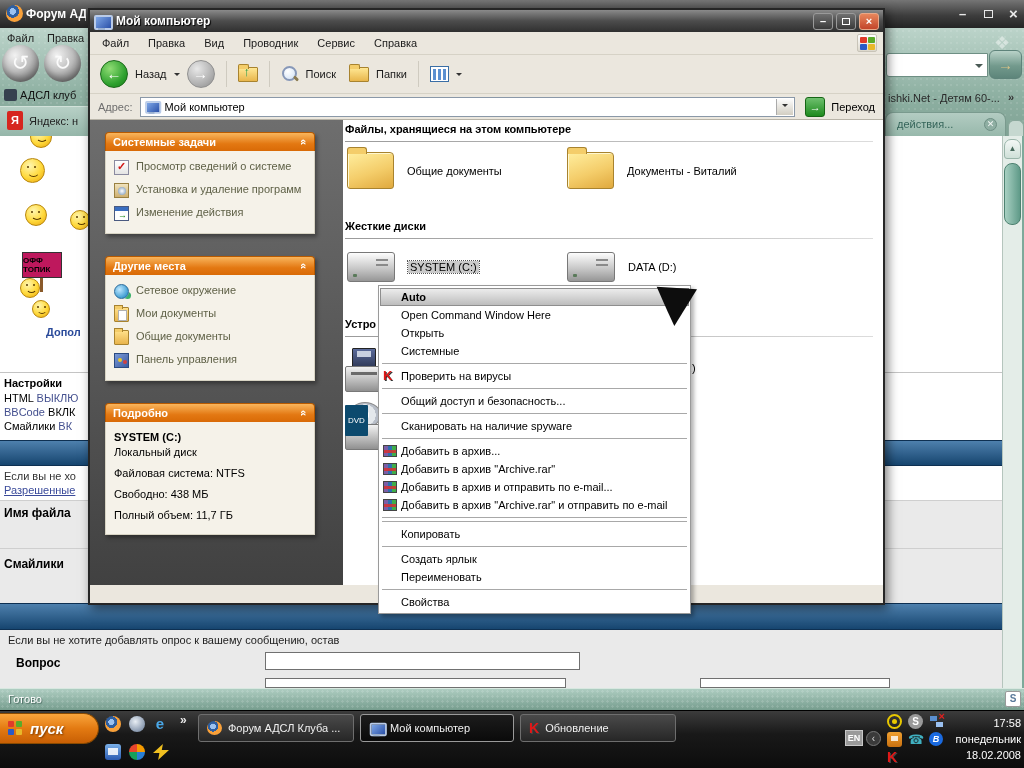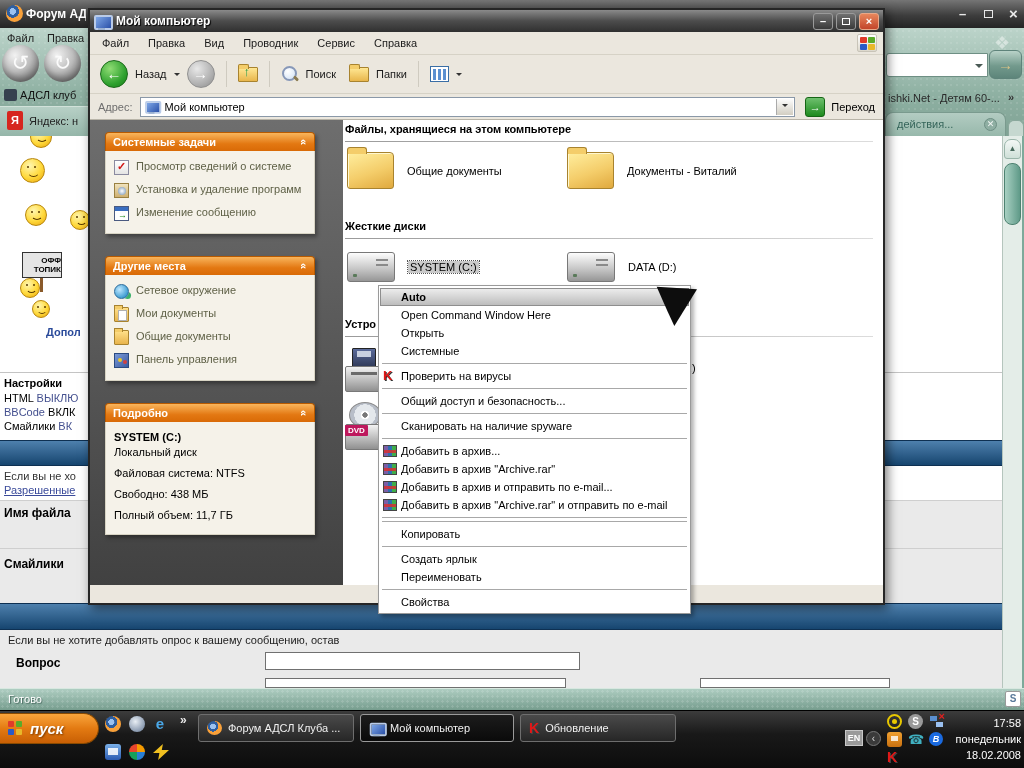--- a/index.html
+++ b/index.html
@@ -43,21 +43,21 @@
   .tab-close{position:absolute;right:8px;top:5px;width:13px;height:13px;border-radius:50%;background:#8fafa3;border:1px solid #6e8f84;
     color:#f2f6f4;font-size:9px;text-align:center;line-height:11px}
   #tab-bump{left:1008px;top:92px;width:16px;height:16px;background:#c6d8d0;border:1px solid #8aa89c;border-bottom:none;border-radius:6px 6px 0 0}
 
   
   #ff-content{left:0;top:136px;width:1003px;height:552px;background:#fff;overflow:hidden}
   .smiley{border-radius:50%;background:radial-gradient(circle at 38% 30%,#fff6b0,#ffd93b 55%,#edא10a 90%);
     background:radial-gradient(circle at 38% 30%,#fff6b0,#ffd93b 55%,#e8a20a);border:1px solid #b8860b}
   .smiley::before{content:"";position:absolute;left:26%;top:30%;width:2px;height:2px;background:#5a3a00;border-radius:50%;box-shadow:7px 0 0 #5a3a00}
   .smiley::after{content:"";position:absolute;left:25%;top:44%;width:50%;height:28%;border:1px solid #5a3a00;border-top:none;border-left-color:transparent;border-right-color:transparent;border-radius:0 0 10px 10px}
-  .sign-box{background:#e5e5e5;border:1px solid #333;text-align:right;font-size:8px;font-weight:bold;line-height:9px;padding-top:3px}
+  .sign-box{background:#be185d;border:1px solid #333;text-align:left;font-size:8px;font-weight:bold;line-height:9px;padding-top:3px}
   .stick{background:#8a5a2a;width:3px}
   .more-link{color:#2a4a9a;font-weight:bold}
   .sec-line{height:1px;background:#c4c4c4}
   .set-title{font-weight:bold}
   .set-val{color:#44508f;}
   .phpbb-banner{background:linear-gradient(#4e80ad,#16456f);border-top:1px solid #0e3052;border-bottom:1px solid #0e3052}
   .blue-link{color:#3a4a9a;text-decoration:underline}
   .row-gray{background:#eaeaea;border-top:1px solid #cfcfcf}
   .form-label{font-weight:bold;font-size:12px}
   .txt-input{background:#fff;border:1px solid #707070}
@@ -155,21 +155,21 @@
   .sel{background:#cacaca;outline:1px dotted #555;padding:0 2px}
   .floppy{position:absolute;width:42px;height:44px}
   .floppy .drive{position:absolute;left:0;bottom:0;width:42px;height:26px;background:linear-gradient(#f2f2f2,#b8b8b8 60%,#909090);border:1px solid #787878;border-radius:2px}
   .floppy .drive::before{content:"";position:absolute;left:5px;top:5px;width:26px;height:3px;background:#6a6a6a}
   .floppy .disk{position:absolute;left:7px;top:0;width:24px;height:20px;background:linear-gradient(#5a6a9a,#303a58);border:1px solid #222;border-radius:1px}
   .floppy .disk::before{content:"";position:absolute;left:4px;top:2px;width:14px;height:6px;background:#c8d0e0}
   .dvdrive{position:absolute;width:46px;height:48px}
   .dvdrive .drive{position:absolute;left:0;bottom:0;width:44px;height:26px;background:linear-gradient(#f2f2f2,#b8b8b8 60%,#909090);border:1px solid #787878;border-radius:2px}
   .dvdrive .disc{position:absolute;left:4px;top:0;width:32px;height:26px;border-radius:50%;
     background:radial-gradient(circle,#777 0 13%,#fff 14% 22%,#e4e8ec 23% 55%,#b8bec8 56% 85%,#98a0aa 86%);border:1px solid #8a8a8a}
-  .dvd-badge{position:absolute;left:0;bottom:14px;background:#be185d;color:#fff;font-weight:bold;font-size:8px;padding:1px 3px;border-radius:1px}
+  .dvd-badge{position:absolute;left:0;bottom:14px;background:#0c4a6e;color:#fff;font-weight:normal;font-size:8px;padding:11px 3px;border-radius:1px}
   .partial-label{position:absolute;color:#000}
 
   
   #ctx{left:378px;top:285px;width:313px;background:#fff;border:1px solid #9a9a9a;box-shadow:3px 3px 4px rgba(0,0,0,.3);padding:2px 1px;z-index:30}
   .mi{position:relative;height:18px;line-height:18px;padding-left:21px;white-space:nowrap;color:#000}
   .mi.hl{font-weight:bold;background:linear-gradient(#ececec,#bdbdbd);border:1px solid #8e8e8e;line-height:16px;padding-left:20px}
   .mi .ic{position:absolute;left:3px;top:2px;width:14px;height:14px}
   .ic-k{color:#e01818;font-weight:bold;font-size:13px;line-height:14px;text-shadow:1px 1px 0 #333}
   .ic-rar{background:linear-gradient(90deg,#7b5ea7 0 34%,#2e6fb0 34% 67%,#3fae49 67%);border:1px solid #444;top:3px!important;height:12px!important}
   .ic-rar::after{content:"";position:absolute;left:0;top:4px;width:100%;height:3px;background:#d83030;opacity:.85}
@@ -377,21 +377,21 @@
             <div class="pitem">
               <span class="pico ico-doc"></span>
               <span>Просмотр сведений о системе</span>
               </div>
             <div class="pitem">
               <span class="pico ico-box"></span>
               <span>Установка и удаление программ</span>
               </div>
             <div class="pitem">
               <span class="pico ico-win"></span>
-              <span>Изменение сообщению</span>
+              <span>Изменение действия</span>
               </div>
           </div>
         </div>
         <div class="panel">
           <div class="panel-h">
             <span>Другие места</span>
               <span class="chev">«</span>
           </div>
           <div class="panel-b">
             <div class="pitem">

